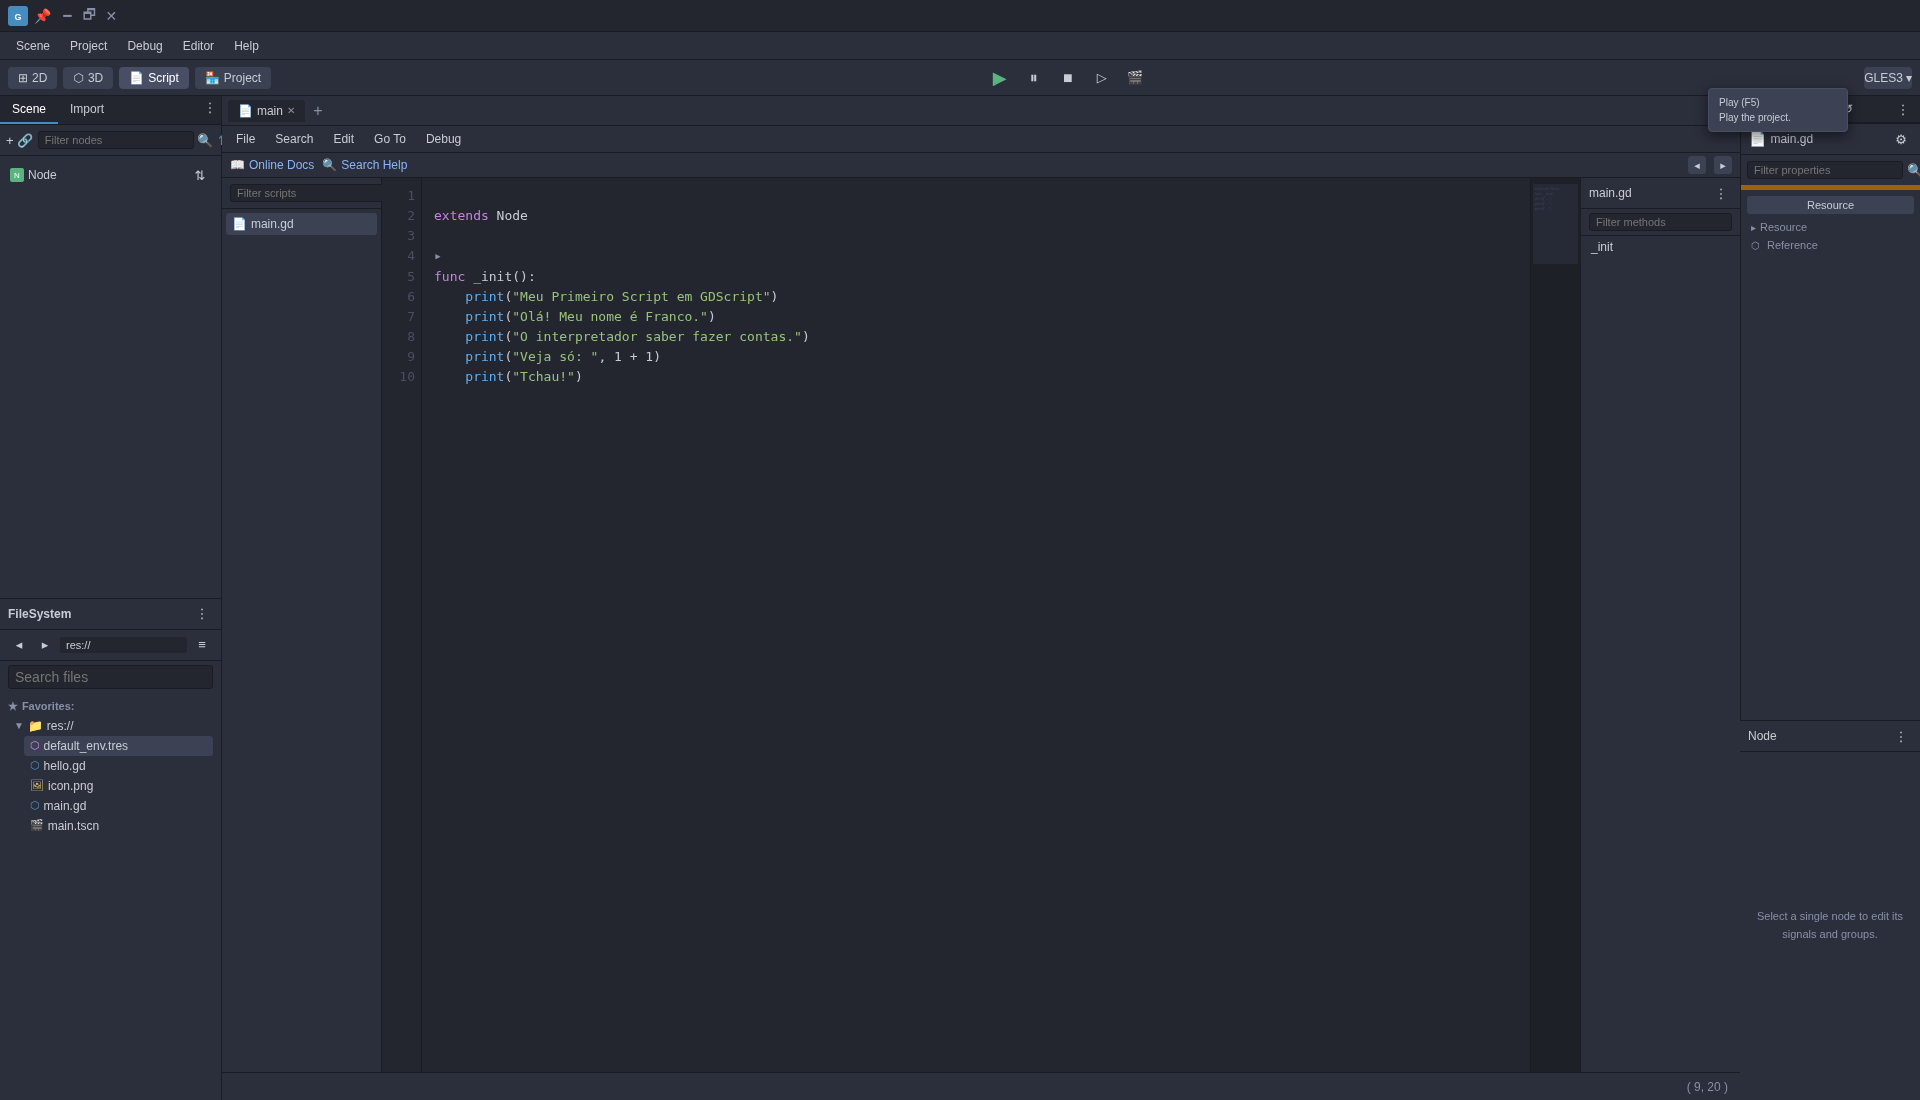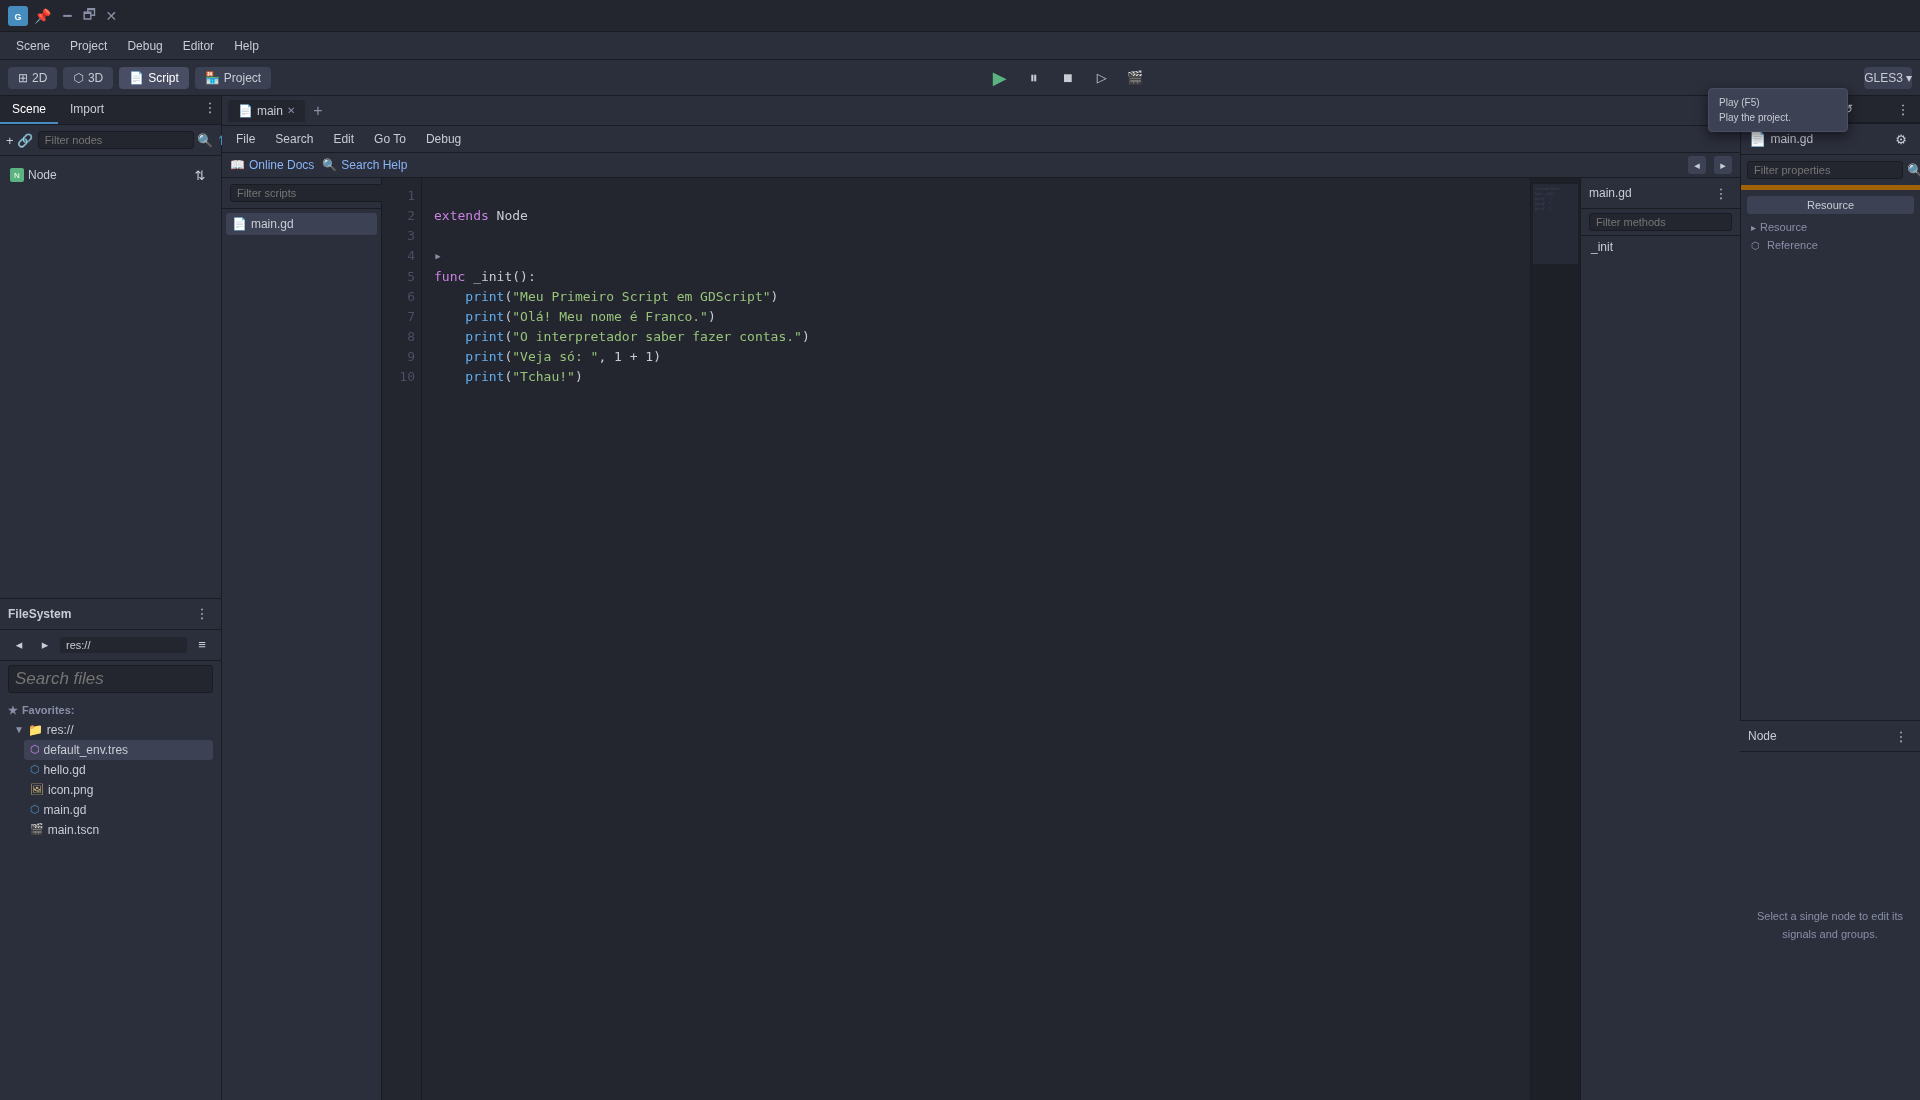--- a/index.html
+++ b/index.html
@@ -225,21 +225,21 @@
           <span class="fs-title">FileSystem</span>
           <div class="icon-btn">⋮</div>
         </div>
         <div id="fs-nav">
           <div class="icon-btn">◂</div>
           <div class="icon-btn">▸</div>
           <div class="fs-path">res://</div>
           <div class="icon-btn">≡</div>
         </div>
         <div style="padding: 4px 8px;">
-          <input style="width: 100%; background: rgb(35, 38, 47); border: 1px solid rgb(26, 28, 35); border-radius: 3px; padding: 3px 6px; color: rgb(200, 204, 212); font-size: 17px; font-style: italic;" type="text" placeholder="Search files">
+          <input style="width: 100%; background: rgb(35, 38, 47); border: 1px solid rgb(26, 28, 35); border-radius: 3px; padding: 3px 6px; color: rgb(200, 204, 212); font-size: 14px;" type="text" placeholder="Search files">
         </div>
         <div class="fs-tree">
           <div class="fs-section">
             <span>★</span>
             <span>Favorites:</span>
           </div>
           <div class="fs-folder">
             <span style="color:#8a8fa8; font-size:10px;">▼</span>
             <span class="folder-icon">📁</span>
             <span>res://</span>
@@ -360,20 +360,23 @@
           </div>
           <div style="padding:4px 8px; border-bottom:1px solid #1a1c23;">
             <input style="width: 100%; background: rgb(35, 38, 47); border: 1px solid rgb(26, 28, 35); border-radius: 3px; padding: 2px 6px; color: rgb(200, 204, 212); font-size: 11px;" type="text" placeholder="Filter methods">
           </div>
           <div>
             <div class="method-item">_init</div>
           </div>
         </div>
       </div>
 
+      <div class="status-bar-bottom">
+        <span>( 9, 20 )</span>
+      </div>
     </div>
 
     <div id="right-container" style="height: 100%; display: flex; flex-direction: column;">
 
       <div id="right-panel" style="flex: 1 1 0%; min-height: 0px; overflow: auto;">
         <div id="inspector-tabs">
           <div style="flex:1; display:flex; align-items:center; padding: 0 6px; border-bottom:1px solid #1a1c23;">
             <div class="insp-tab active">Insp...</div>
             <div class="icon-btn" style="font-size:12px;">◂</div>
             <div class="icon-btn" style="font-size:12px;">▸</div>

